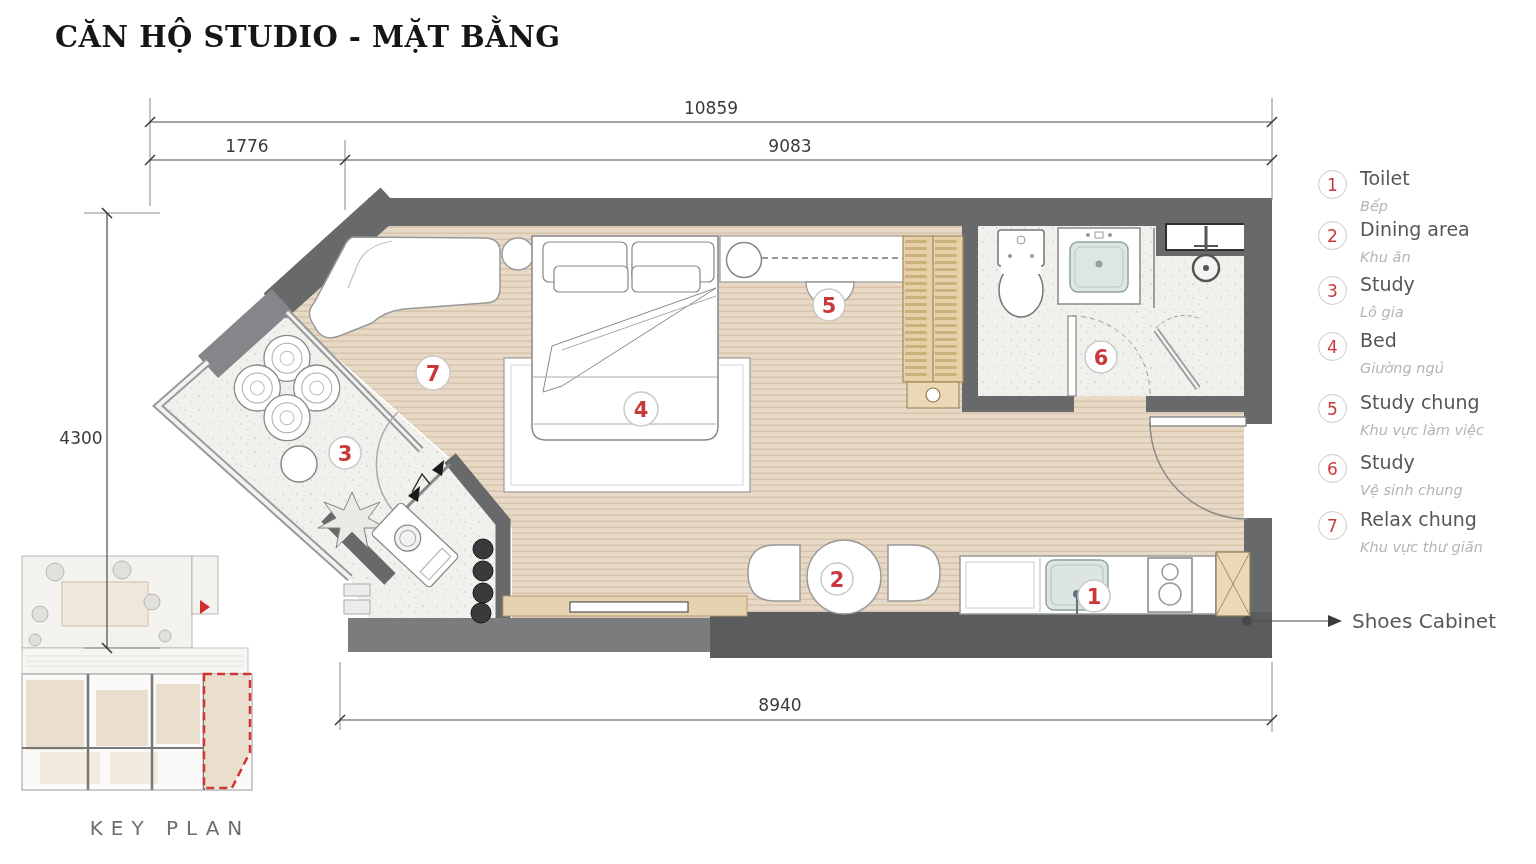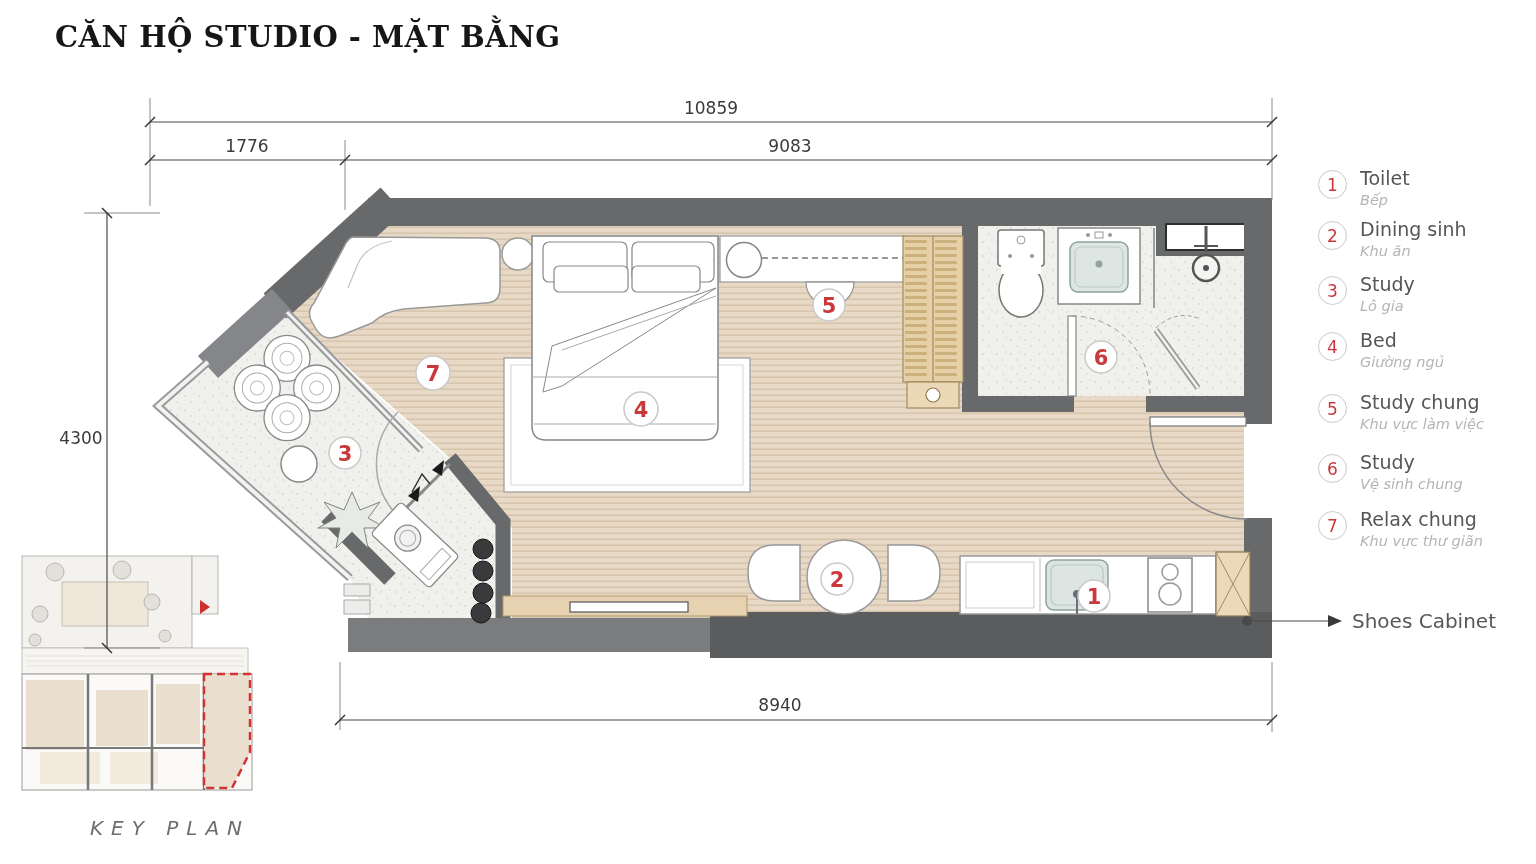--- a/index.html
+++ b/index.html
@@ -7,23 +7,23 @@
           font-family:"DejaVu Sans",sans-serif;}
   .title{position:absolute;left:55px;top:20px;font-family:"DejaVu Serif",serif;
          font-weight:800;font-size:29px;letter-spacing:.5px;color:#171614;white-space:nowrap;}
   .plan-svg{position:absolute;left:0;top:0;}
   .legend{position:absolute;left:1318px;top:0;width:215px;}
   .legend-item{position:absolute;display:flex;gap:13px;align-items:flex-start;}
   .legend-num{width:27px;height:27px;border-radius:50%;border:1.5px solid #c9c9c9;background:#fff;
               color:#c9393c;font-size:17px;display:flex;align-items:center;justify-content:center;
               flex:0 0 27px;margin-top:2px;}
   .legend-en{font-size:19px;color:#55565a;line-height:1.15;}
-  .legend-vi{font-size:14.5px;font-style:italic;color:#b5b5b7;margin-top:2px;}
+  .legend-vi{font-size:14.5px;font-style:italic;color:#b5b5b7;margin-top:8px;}
   .keyplan-label{position:absolute;left:60px;top:816px;width:220px;text-align:center;
-                 font-size:20px;letter-spacing:8px;color:#6d6e70;font-style:italic;}
+                 font-size:20px;letter-spacing:8px;color:#6d6e70;}
 </style>
 </head>
 <body>
 
 <div class="canvas">
 
   <div class="title">CĂN HỘ STUDIO - MẶT BẰNG</div>
 
   <svg class="plan-svg" width="1536" height="864" viewBox="0 0 1536 864">
     <defs>
@@ -331,21 +331,21 @@
     <div class="legend-item" style="top:168px">
       <div class="legend-num">1</div>
       <div>
           <div class="legend-en">Toilet</div>
            <div class="legend-vi">Bếp</div>
         </div>
     </div>
     <div class="legend-item" style="top:219px">
       <div class="legend-num">2</div>
       <div>
-          <div class="legend-en">Dining sinh</div>
+          <div class="legend-en">Dining area</div>
            <div class="legend-vi">Khu ăn</div>
         </div>
     </div>
     <div class="legend-item" style="top:274px">
       <div class="legend-num">3</div>
       <div>
           <div class="legend-en">Study</div>
            <div class="legend-vi">Lô gia</div>
         </div>
     </div>

